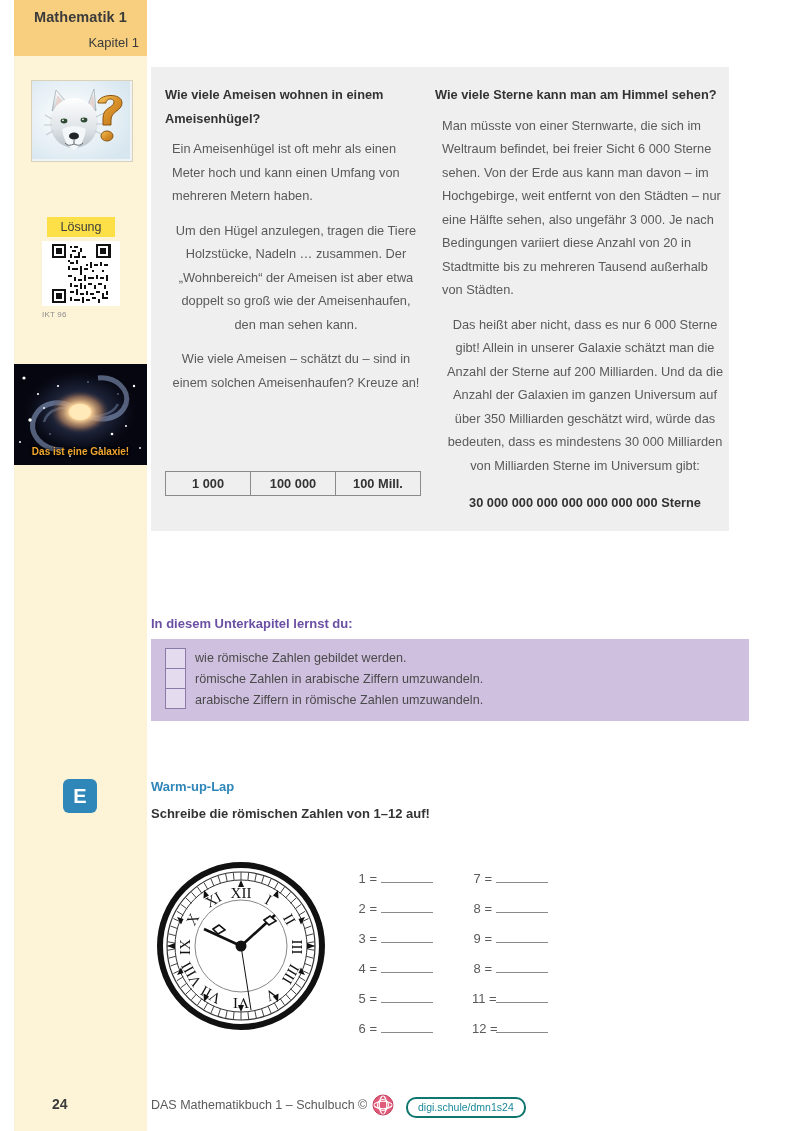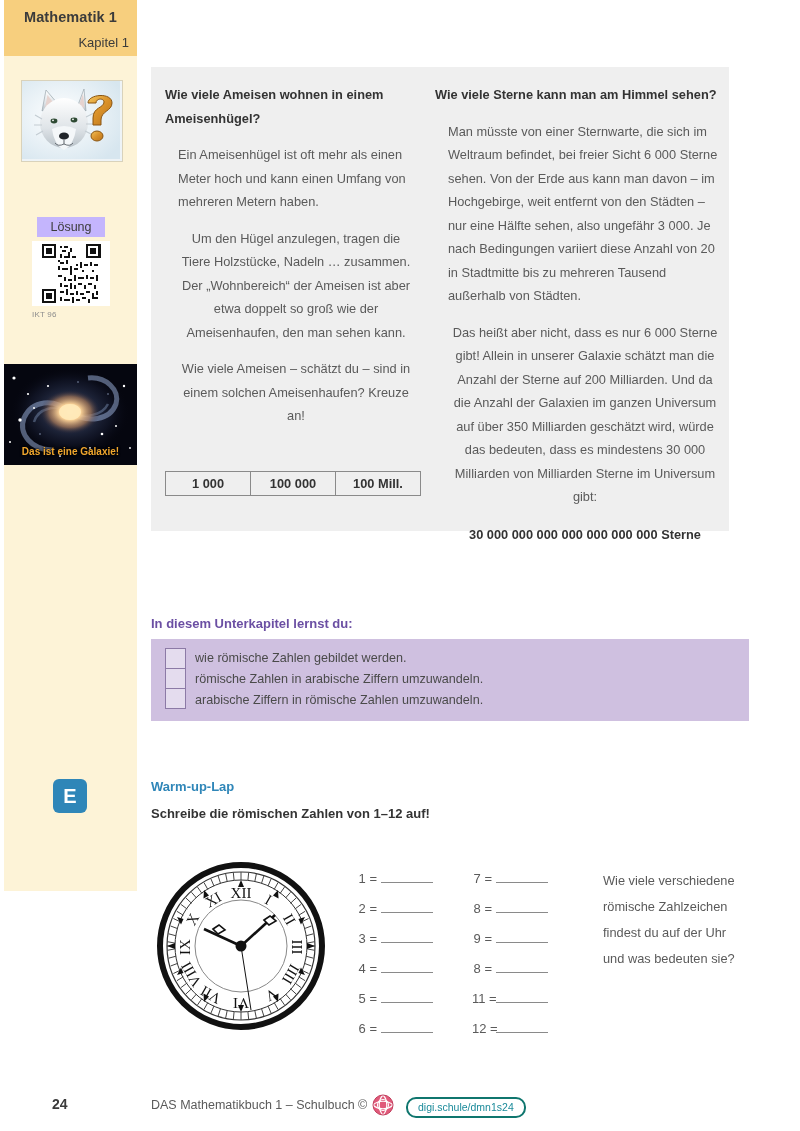--- a/index.html
+++ b/index.html
@@ -8,21 +8,21 @@
     background:#ffffff;
     font-family:"Liberation Sans", sans-serif;
     position:relative;
     overflow:hidden;
     color:#4a4a4a;
   }
   .page{position:absolute;inset:0;}
 
   
   .sidebar{
-    position:absolute;left:4px;top:0;width:133px;height:891px;
+    position:absolute;left:14px;top:0;width:133px;height:1131px;
     background:#fdf3d7;
   }
   .sidebar-header{
     position:absolute;left:0;top:0;width:133px;height:56px;
     background:#f7cf7e;
     text-align:center;
   }
   .sb-title{
     font-size:14.5px;font-weight:bold;color:#3b3b3b;
     margin:0;padding-top:9px;letter-spacing:.1px;
@@ -34,21 +34,21 @@
   
   .wolf-wrap{
     position:absolute;left:17px;top:80px;width:100px;height:80px;
     border:1px solid #d9d2bb;background:#eef3f6;overflow:hidden;
   }
   .wolf-svg{display:block;}
 
   
   .loesung{
     position:absolute;left:33px;top:217px;width:68px;height:20px;
-    background:#c4b5fd;color:#3b3b3b;font-size:12.5px;
+    background:#fde047;color:#3b3b3b;font-size:12.5px;
     text-align:center;line-height:20px;
   }
   .qr{
     position:absolute;left:28px;top:241px;width:78px;height:65px;
     background:#ffffff;padding:3px;box-sizing:border-box;
   }
   .ikt{
     position:absolute;left:28px;top:310px;font-size:8px;color:#8d8d8d;
     letter-spacing:.2px;
   }
@@ -77,21 +77,21 @@
     position:absolute;left:151px;top:67px;width:578px;height:464px;
     background:#efefef;
   }
   .col{position:absolute;top:16px;font-size:12.8px;line-height:23.5px;color:#5a5a5a;}
   .col-left{left:14px;width:262px;}
   .col-right{left:284px;width:300px;}
   .col h3{
     margin:0 0 1px 0;font-size:12.8px;font-weight:bold;color:#333333;
     line-height:23.5px;
   }
-  .col p{margin:13px;}
+  .col p{margin:7px;}
   .col p + p{margin-top:11px;text-align:center;}
   .bignum{
     font-weight:bold;color:#333333;text-align:center;margin-top:14px;
     font-size:12.8px;
   }
 
   
   .est-table{
     position:absolute;left:14px;top:404px;border-collapse:collapse;
   }
@@ -548,21 +548,20 @@
     <div class="ans-col ans-col-2">
       <div class="ans-row"><span class="ans-num">7 =</span><span class="ans-line"></span></div>
       <div class="ans-row"><span class="ans-num">8 =</span><span class="ans-line"></span></div>
       <div class="ans-row"><span class="ans-num">9 =</span><span class="ans-line"></span></div>
       <div class="ans-row"><span class="ans-num">8 =</span><span class="ans-line"></span></div>
       <div class="ans-row"><span class="ans-num">11 =</span><span class="ans-line"></span></div>
       <div class="ans-row"><span class="ans-num">12 =</span><span class="ans-line"></span></div>
     </div>
   </div>
 
-  <div class="side-question">Wie viele verschiedene römische Zahlzeichen findest du auf der Uhr und was bedeuten sie?</div>
 
   <div class="footer-pageno">24</div>
   <div class="footer-text">DAS Mathematikbuch 1 – Schulbuch ©</div>
   <div class="footer-logo">
     <svg width="22" height="22" viewBox="0 0 22 22">
       <circle cx="11" cy="11" r="10" fill="#e05a7a"></circle>
       <g stroke="#ffffff" stroke-width="1.1" fill="none">
         <path d="M11 1 C6 6 6 16 11 21"></path>
         <path d="M11 1 C16 6 16 16 11 21"></path>
         <path d="M1 11 C6 6 16 6 21 11"></path>

